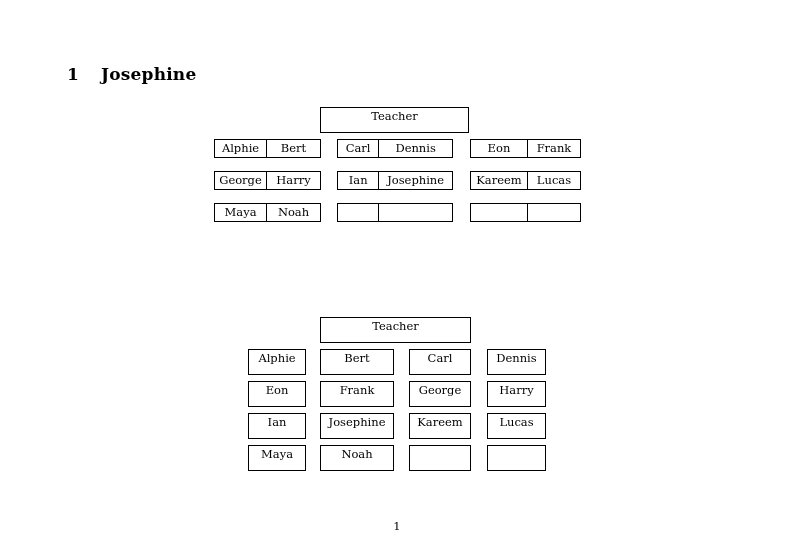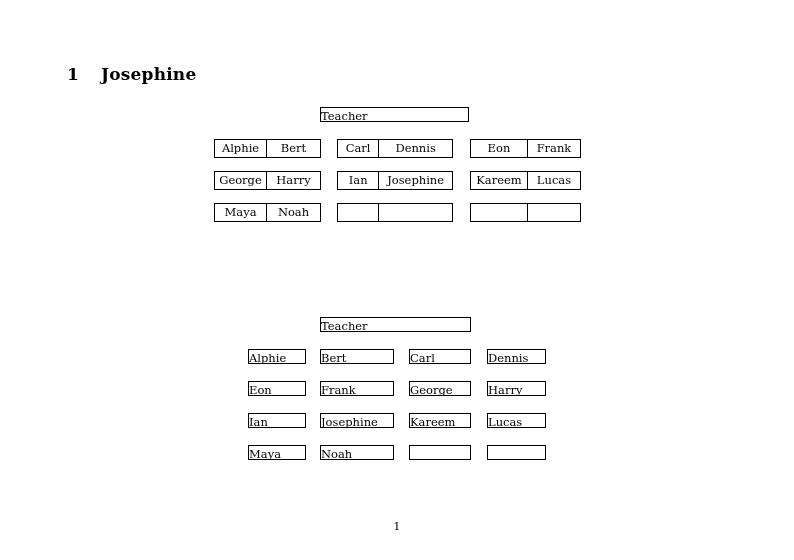--- a/index.html
+++ b/index.html
@@ -39,21 +39,22 @@
   #heading-distributed { left: 67px; top: 275px; }
 
   
   .box {
     position: absolute;
     box-sizing: border-box;
     border: 1px solid #000000;
     background: #ffffff;
     font-size: 11.5px;
     line-height: 17px;
-    height: 15px;
+    height: 26px;
+    text-align: center;
     white-space: nowrap;
     overflow: hidden;
   }
 
   
   .group-row {
     position: absolute;
     box-sizing: border-box;
     border: 1px solid #000000;
     background: #ffffff;

